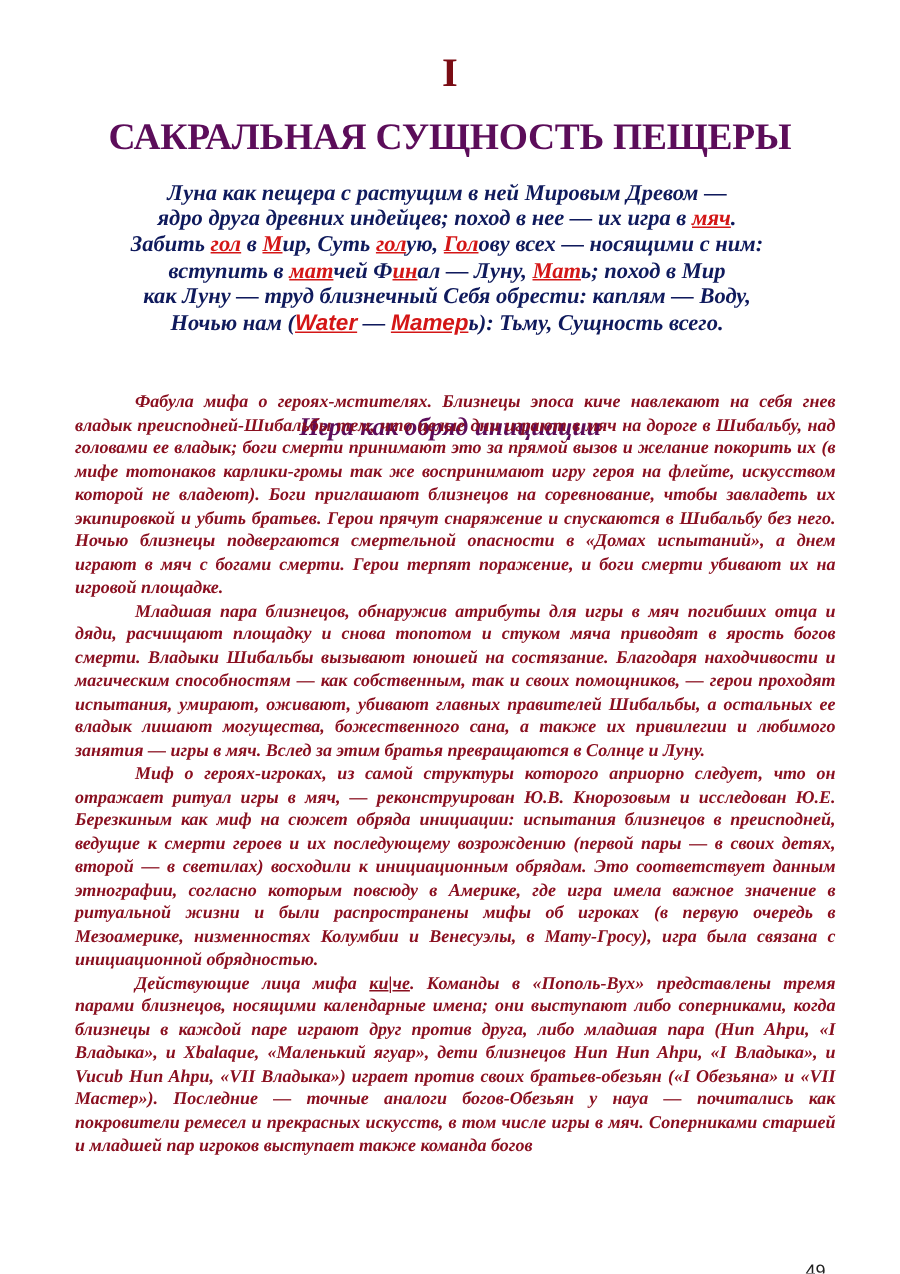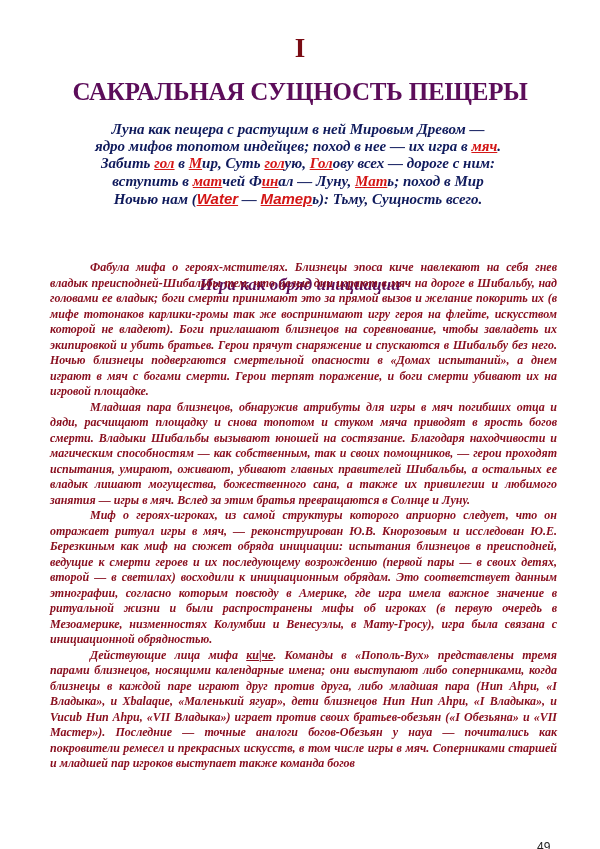--- a/index.html
+++ b/index.html
@@ -17,23 +17,24 @@
     .page-num { position: absolute; top: 840px; left: 537px; font-size: 12px; color: #222; font-family: Liberation Sans, sans-serif; }
   </style>
 </head>
 <body>
 
 <div class="chapter-num">I</div>
 <div class="chapter-title">САКРАЛЬНАЯ СУЩНОСТЬ ПЕЩЕРЫ</div>
 
 <div class="epigraph">
   <span class="line">Луна как пещера с растущим в ней Мировым Древом —</span>
-  <span class="line"><span>ядро мифов топотом индейцев; поход в нее — их игра в </span><span class="hl">мяч</span><span>.</span></span>
-  <span class="line"><span>Забить </span><span class="hl">гол</span><span> в </span><span class="hl">М</span><span>ир, Суть </span><span class="hl">гол</span><span>ую, </span><span class="hl">Гол</span><span>ову всех — дороге с ним:</span></span>
+  <span class="line"><span>ядро друга древних индейцев; поход в нее — их игра в </span><span class="hl">мяч</span><span>.</span></span>
+  <span class="line"><span>Забить </span><span class="hl">гол</span><span> в </span><span class="hl">М</span><span>ир, Суть </span><span class="hl">гол</span><span>ую, </span><span class="hl">Гол</span><span>ову всех — носящими с ним:</span></span>
   <span class="line"><span>вступить в </span><span class="hl">мат</span><span>чей Ф</span><span class="hl">ин</span><span>ал — Луну, </span><span class="hl">Мат</span><span>ь; поход в Мир</span></span>
+  <span class="line">как Луну — труд близнечный Себя обрести: каплям — Воду,</span>
   <span class="line"><span>Ночью нам (</span><span class="hl hl-sans">Water</span><span> — </span><span class="hl hl-sans">Матер</span><span>ь): Тьму, Сущность всего.</span></span>
 </div>
 
 <div class="section-title">Игра как обряд инициации</div>
 
 <div class="body">
   <p>Фабула мифа о героях-мстителях. Близнецы эпоса киче навлекают на себя гнев владык преисподней-Шибальбы тем, что целые дни играют в мяч на дороге в Шибальбу, над головами ее владык; боги смерти принимают это за прямой вызов и желание покорить их (в мифе тотонаков карлики-громы так же воспринимают игру героя на флейте, искусством которой не владеют). Боги приглашают близнецов на соревнование, чтобы завладеть их экипировкой и убить братьев. Герои прячут снаряжение и спускаются в Шибальбу без него. Ночью близнецы подвергаются смертельной опасности в «Домах испытаний», а днем играют в мяч с богами смерти. Герои терпят поражение, и боги смерти убивают их на игровой площадке.</p>
   <p>Младшая пара близнецов, обнаружив атрибуты для игры в мяч погибших отца и дяди, расчищают площадку и снова топотом и стуком мяча приводят в ярость богов смерти. Владыки Шибальбы вызывают юношей на состязание. Благодаря находчивости и магическим способностям — как собственным, так и своих помощников, — герои проходят испытания, умирают, оживают, убивают главных правителей Шибальбы, а остальных ее владык лишают могущества, божественного сана, а также их привилегии и любимого занятия — игры в мяч. Вслед за этим братья превращаются в Солнце и Луну.</p>
   <p>Миф о героях-игроках, из самой структуры которого априорно следует, что он отражает ритуал игры в мяч, — реконструирован Ю.В. Кнорозовым и исследован Ю.Е. Березкиным как миф на сюжет обряда инициации: испытания близнецов в преисподней, ведущие к смерти героев и их последующему возрождению (первой пары — в своих детях, второй — в светилах) восходили к инициационным обрядам. Это соответствует данным этнографии, согласно которым повсюду в Америке, где игра имела важное значение в ритуальной жизни и были распространены мифы об игроках (в первую очередь в Мезоамерике, низменностях Колумбии и Венесуэлы, в Мату-Гросу), игра была связана с инициационной обрядностью.</p>
   <p><span>Действующие лица мифа </span><span class="u">ки</span><span>|</span><span class="u">че</span><span>. Команды в «Пополь-Вух» представлены тремя парами близнецов, носящими календарные имена; они выступают либо соперниками, когда близнецы в каждой паре играют друг против друга, либо младшая пара (Hun Ahpu, «I Владыка», и Xbalaque, «Маленький ягуар», дети близнецов Hun Hun Ahpu, «I Владыка», и Vucub Hun Ahpu, «VII Владыка») играет против своих братьев-обезьян («I Обезьяна» и «VII Мастер»). Последние — точные аналоги богов-Обезьян у науа — почитались как покровители ремесел и прекрасных искусств, в том числе игры в мяч. Соперниками старшей и младшей пар игроков выступает также команда богов</span></p>

